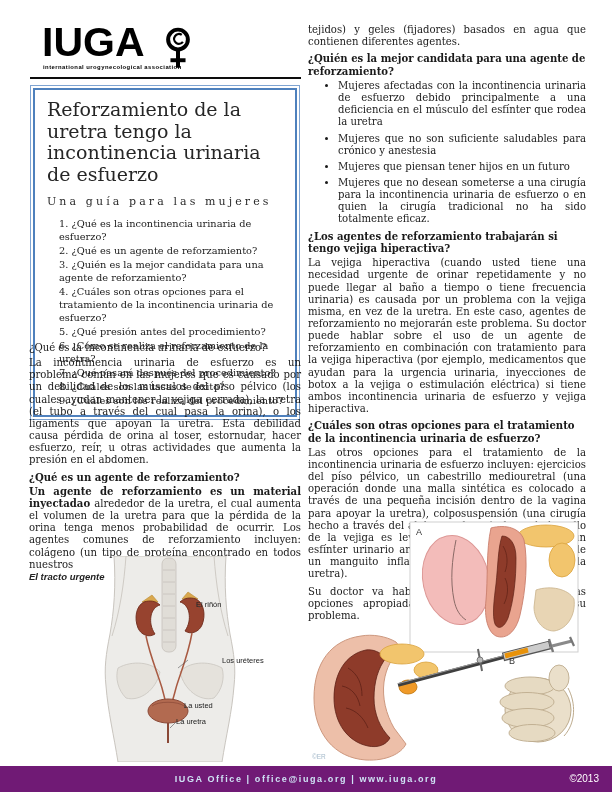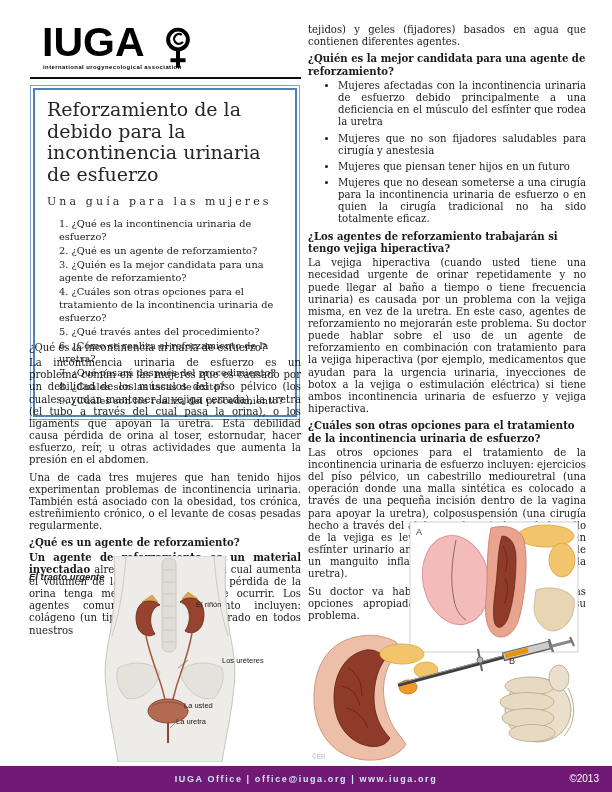--- a/index.html
+++ b/index.html
@@ -88,40 +88,39 @@
       <path d="M17,25 L17,44" stroke="#000" stroke-width="4.2"></path>
       <path d="M9,36 L25,36" stroke="#000" stroke-width="4.2"></path>
     </svg>
   </span>
 </div>
 <div class="abs logo-tagline">international urogynecological association</div>
 <div class="abs header-rule"></div>
 
 <div class="abs title-box">
   <div class="title-box-inner">
-    <div class="doc-title">Reforzamiento de la debido para la incontinencia urinaria de esfuerzo</div>
+    <div class="doc-title">Reforzamiento de la uretra tengo la incontinencia urinaria de esfuerzo</div>
     <div class="doc-subtitle">Una guía para las mujeres</div>
     <div class="toc">
       <div class="toc-item"><span>1.</span> <span>¿Qué es la incontinencia urinaria de esfuerzo?</span></div>
       <div class="toc-item"><span>2.</span> <span>¿Qué es un agente de reforzamiento?</span></div>
       <div class="toc-item"><span>3.</span> <span>¿Quién es la mejor candidata para una agente de reforzamiento?</span></div>
       <div class="toc-item"><span>4.</span> <span>¿Cuáles son otras opciones para el tratamiento de la incontinencia urinaria de esfuerzo?</span></div>
-      <div class="toc-item"><span>5.</span> <span>¿Qué través antes del procedimiento?</span></div>
+      <div class="toc-item"><span>5.</span> <span>¿Qué presión antes del procedimiento?</span></div>
       <div class="toc-item"><span>6.</span> <span>¿Cómo se realiza el reforzamiento de la uretra?</span></div>
       <div class="toc-item"><span>7.</span> <span>¿Qué pasará después del procedimiento?</span></div>
       <div class="toc-item"><span>8.</span> <span>¿Cuáles son las tasas de éxito?</span></div>
       <div class="toc-item"><span>9.</span> <span>¿Cuáles son los realiza del procedimiento?</span></div>
     </div>
   </div>
 </div>
 
 <div class="abs col-body left-col">
   <div class="h-plain">¿Qué es la incontinencia urinaria de esfuerzo?</div>
   <p class="para">La incontinencia urinaria de esfuerzo es un problema común en las mujeres que es causado por un debilidad de los músculos del píso pélvico (los cuales ayudan mantener la vejiga cerrada), la uretra (el tubo a través del cual pasa la orina), o los ligaments que apoyan la uretra. Esta debilidad causa pérdida de orina al toser, estornudar, hacer esfuerzo, reír, u otras actividades que aumenta la presión en el abdomen.</p>
-  <p class="para">Una de cada tres mujeres que han tenido hijos experimentan problemas de incontinencia urinaria. También está asociado con la obesidad, tos crónica, estreñimiento crónico, o el levante de cosas pesadas regularmente.</p>
   <div class="h-bold" style="margin-top:2px">¿Qué es un agente de reforzamiento?</div>
   <p class="para"><span class="lead-bold">Un agente de reforzamiento es un material inyectadao</span><span> alrededor de la uretra, el cual aumenta el volumen de la uretra para que la pérdida de la orina tenga menos probabilidad de ocurrir. Los agentes comunes de reforzamiento incluyen: colágeno (un tipo de proteína encontrado en todos nuestros</span></p>
 </div>
 
 <div class="abs fig-caption">El tracto urgente</div>
 
 <div class="abs" style="left:100px; top:556px;">
   <svg width="140" height="206" viewBox="0 0 140 206">
 
     <path d="M14,0 C16,30 14,55 10,78 C6,98 4,112 6,130 C8,156 14,180 18,206 L122,206 C126,180 132,156 134,130 C136,112 134,98 130,78 C126,55 124,30 126,0 Z" fill="#edecE9" stroke="#c9c5bf" stroke-width="1"></path>
@@ -157,21 +156,21 @@
 <div class="abs anat-label" style="left:196px; top:600px;">El riñón</div>
 <div class="abs anat-label" style="left:188px; top:656px;padding-left:34px;">Los uréteres</div>
 <div class="abs anat-label" style="left:184px; top:701px;">La usted</div>
 <div class="abs anat-label" style="left:176px; top:717px;">La uretra</div>
 
 <div class="abs col-body right-col">
   <p class="para">tejidos) y geles (fijadores) basados en agua que contienen diferentes agentes.</p>
   <div class="h-bold">¿Quién es la mejor candidata para una agente de reforzamiento?</div>
   <ul class="bullets">
     <li>Mujeres afectadas con la incontinencia urinaria de esfuerzo debido principalmente a una deficiencia en el músculo del esfínter que rodea la uretra</li>
-    <li>Mujeres que no son fijadores saludables para cirugía y anestesia</li>
+    <li>Mujeres que no son suficiente saludables para crónico y anestesia</li>
     <li>Mujeres que piensan tener hijos en un futuro</li>
     <li>Mujeres que no desean someterse a una cirugía para la incontinencia urinaria de esfuerzo o en quien la cirugía tradicional no ha sido totalmente eficaz.</li>
   </ul>
   <div class="h-bold">¿Los agentes de reforzamiento trabajarán si tengo vejiga hiperactiva?</div>
   <p class="para">La vejiga hiperactiva (cuando usted tiene una necesidad urgente de orinar repetidamente y no puede llegar al baño a tiempo o tiene frecuencia urinaria) es causada por un problema con la vejiga misma, en vez de la uretra. En este caso, agentes de reforzamiento no mejorarán este problema. Su doctor puede hablar sobre el uso de un agente de reforzamiento en combinación con tratamiento para la vejiga hiperactiva (por ejemplo, medicamentos que ayudan para la urgencia urinaria, inyecciones de botox a la vejiga o estimulación eléctrica) si tiene ambos incontinencia urinaria de esfuerzo y vejiga hiperactiva.</p>
   <div class="h-bold">¿Cuáles son otras opciones para el tratamiento de la incontinencia urinaria de esfuerzo?</div>
   <p class="para">Las otros opciones para el tratamiento de la incontinencia urinaria de esfuerzo incluyen: ejercicios del píso pélvico, un cabestrillo mediouretral (una operación donde una malla sintética es colocado a través de una pequeña incisión dentro de la vagina para apoyar la uretra), colposuspensión (una cirugía hecho a través del abdomen durante la cual el cuello de la vejiga es levantado mediante suturas) o un esfínter urinario artificial (una cirugía mayor donde un manguito inflabe es pasado alrededor de la uretra).</p>
   <p class="para">Su doctor va hablar con usted sobre todas las opciones apropiadas para el tratamiento de su problema.</p>
 </div>
 

